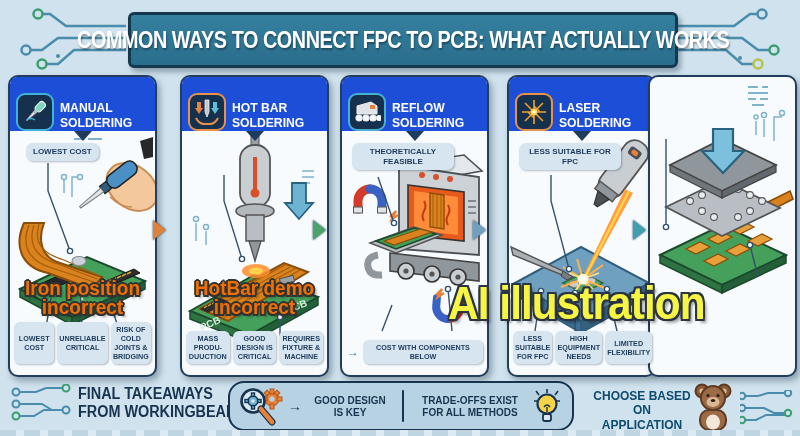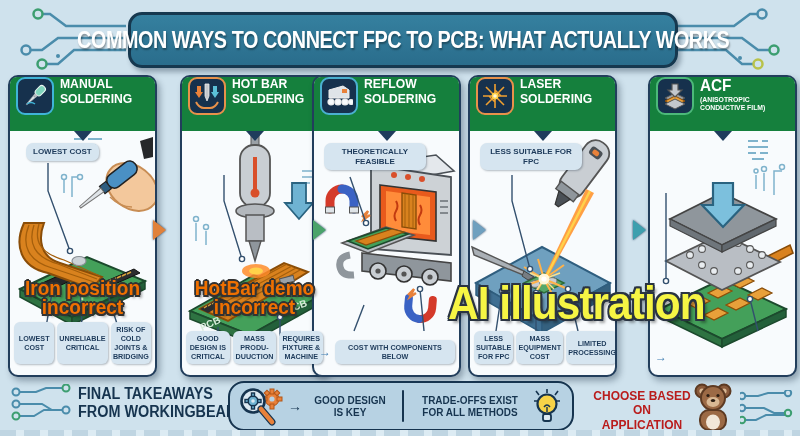--- a/index.html
+++ b/index.html
@@ -1,32 +1,32 @@
 <!DOCTYPE html>
 <html><head>
 <meta charset="utf-8">
 <style>
   html,body{margin:0;padding:0;}
   body{font-family:"Liberation Sans", sans-serif;}
   #canvas{position:relative;width:800px;height:436px;background:#cfe2ed;overflow:hidden;}
 
   
   .title-bar{position:absolute;left:128px;top:12px;width:544px;height:50px;
-    background:linear-gradient(180deg,#35809f,#2a6d8c);border:3px solid #16384f;border-radius:14px;
+    background:linear-gradient(180deg,#35809f,#2a6d8c);border:3px solid #16384f;border-radius:6px;
     display:flex;align-items:center;justify-content:center;box-shadow:3px 4px 5px rgba(20,40,60,.35);}
   .title-text{display:inline-block;color:#ffffff;font-weight:bold;font-size:23px;white-space:nowrap;
     letter-spacing:-.5px;transform:scaleX(.86);text-shadow:1px 2px 2px rgba(0,0,0,.35);}
 
   .circuit{position:absolute;}
 
   
   .col{position:absolute;top:75px;width:145px;height:298px;background:#f8fbfd;
     border:2.5px solid #223e5c;border-radius:10px;box-shadow:3px 4px 6px rgba(20,40,60,.35);}
-  .col-header{position:relative;height:54px;background:#15803d;border-radius:7px 7px 0 0;
-    display:flex;align-items:flex-start;padding:0 4px 0 6px;box-sizing:border-box;}
+  .col-header{position:relative;height:54px;background:#1d4ed8;border-radius:7px 7px 0 0;
+    display:flex;align-items:flex-end;padding:0 4px 0 6px;box-sizing:border-box;}
   .icon-box{width:38px;height:38px;border-radius:9px;background:#16314d;border:2.5px solid #4ab0d0;
     display:flex;align-items:center;justify-content:center;flex:0 0 auto;box-sizing:border-box;}
   .col-titles{margin-left:6px;color:#fff;font-weight:bold;font-size:13.5px;line-height:1.1;
     transform:scaleX(.9);transform-origin:left center;white-space:nowrap;}
   .notch{position:absolute;left:50%;top:54px;margin-left:-9px;width:0;height:0;z-index:2;
     border-left:9px solid transparent;border-right:9px solid transparent;border-top:10px solid #1f3c5c;}
   .col-body{position:relative;height:239px;overflow:hidden;border-radius:0 0 8px 8px;}
   .illus{position:absolute;left:0;top:0;width:100%;height:100%;z-index:0;}
 
   .tag-top{position:absolute;z-index:3;top:12px;left:10px;background:#d6e5f0;border-radius:7px;
@@ -54,21 +54,21 @@
 
   
   .footer-heading{position:absolute;left:78px;top:385px;color:#16344f;font-weight:bold;font-size:16px;
     line-height:1.12;transform:scaleX(.9);transform-origin:left top;white-space:nowrap;}
   .footer-panel{position:absolute;left:228px;top:381px;width:346px;height:50px;background:#b7d2e3;
     border:2.5px solid #16344f;border-radius:16px;display:flex;align-items:center;padding:0 8px;box-sizing:border-box;}
   .fp-text{color:#16344f;font-weight:bold;font-size:10.5px;line-height:1.15;text-align:center;
     transform:scaleX(.95);}
   .fp-divider{width:2px;height:32px;background:#16344f;margin:0 8px;flex:0 0 auto;border-radius:1px;}
   .fp-arrow{color:#16344f;font-size:14px;font-weight:bold;margin:0 4px;flex:0 0 auto;}
-  .footer-choose{position:absolute;left:592px;top:389px;width:100px;color:#b91c1c;font-weight:bold;
+  .footer-choose{position:absolute;left:592px;top:389px;width:100px;color:#0c4a6e;font-weight:bold;
     font-size:12px;line-height:1.2;text-align:center;}
   .bottom-dashes{position:absolute;left:0;bottom:0;width:100%;height:6px;
     background:repeating-linear-gradient(90deg,#bfd5e2 0 16px,#dcebf3 16px 24px);}
 </style>
 </head>
 <body>
 
 <div id="canvas">
 
   <svg class="circuit" style="left:14px;top:8px" width="112" height="62" viewBox="0 0 112 62">
@@ -241,28 +241,28 @@
             <path d="M34,196 L34,212"></path>
             <path d="M96,186 L96,205"></path>
         </g>
         <g fill="#ffffff" stroke="#33506e" stroke-width="1.4">
             <circle cx="58" cy="128" r="2.6"></circle>
             <circle cx="96" cy="186" r="2.6"></circle>
           </g>
       </svg>
       <div class="overlay-orange">HotBar demo incorrect</div>
       <div class="tags-bottom">
+        <div class="tag">MASS PRODU- DUUCTION</div>
         <div class="tag">GOOD DESIGN IS CRITICAL</div>
-        <div class="tag">MASS PRODU- DUUCTION</div>
         <div class="tag">REQUIRES FIXTURE &amp; MACHINE</div>
       </div>
     </div>
   </div>
 
-  <div class="col" style="left:312px">
+  <div class="col" style="left:340px">
     <div class="col-header">
       <div class="icon-box" style="border-color:#4ab0d0">
         <svg width="28" height="28" viewBox="0 0 28 28">
           <polygon points="4,8 18,4 24,8 24,16 4,16" fill="#dfe4e8" stroke="#eee" stroke-width="1"></polygon>
           <rect x="17" y="7" width="5" height="4" fill="#e8813a"></rect>
           <g fill="#f8fbfd" stroke="#eee" stroke-width="1.2">
             <circle cx="6" cy="20" r="3"></circle>
               <circle cx="13" cy="20" r="3"></circle>
               <circle cx="20" cy="20" r="3"></circle>
               <circle cx="26" cy="20" r="2.4"></circle>
@@ -336,21 +336,21 @@
           </g>
       </svg>
       <div class="tag-top">THEORETICALLY FEASIBLE</div>
       <div class="tags-bottom">
         <div class="tag-arrow">→</div>
         <div class="tag">COST WITH COMPONENTS BELOW</div>
       </div>
     </div>
   </div>
 
-  <div class="col" style="left:468px">
+  <div class="col" style="left:507px">
     <div class="col-header">
       <div class="icon-box" style="border-color:#e8914a">
         <svg width="28" height="28" viewBox="0 0 28 28">
           <g stroke="#f0a030" stroke-width="1.6">
             <path d="M14,2 V26 M2,14 H26 M5,5 L23,23 M23,5 L5,23 M14,8 L20,14 M8,14 L14,20"></path>
           </g>
           <circle cx="14" cy="14" r="3.4" fill="#ffd24a"></circle>
             <circle cx="14" cy="14" r="1.8" fill="#fff6d8"></circle>
         </svg>
       </div>
@@ -398,42 +398,27 @@
         <g fill="#ffffff" stroke="#33506e" stroke-width="1.4">
           <circle cx="58" cy="138" r="2.6"></circle>
             <circle cx="30" cy="160" r="2.6"></circle>
             <circle cx="64" cy="162" r="2.6"></circle>
             <circle cx="96" cy="158" r="2.6"></circle>
         </g>
       </svg>
       <div class="tag-top">LESS SUITABLE FOR FPC</div>
       <div class="tags-bottom">
         <div class="tag">LESS SUITABLE FOR FPC</div>
-        <div class="tag">MASS EQUIPMENT COST</div>
-        <div class="tag">LIMITED PROCESSING</div>
+        <div class="tag">HIGH EQUIPMENT NEEDS</div>
+        <div class="tag">LIMITED FLEXIBILITY</div>
       </div>
     </div>
   </div>
 
   <div class="col" style="left:648px">
-    <div class="col-header">
-      <div class="icon-box" style="border-color:#4cb97a">
-        <svg width="28" height="28" viewBox="0 0 28 28">
-          <polygon points="4,16 14,11 24,16 14,21" fill="#9aa2a8" stroke="#555" stroke-width="1"></polygon>
-          <polygon points="4,20 14,15 24,20 14,25" transform="translate(0,-1)" fill="#e8a03a" stroke="#8a4d08" stroke-width="1"></polygon>
-          <polygon points="4,24 14,19 24,24 14,29" transform="translate(0,-2)" fill="#c3c8cd" stroke="#555" stroke-width="1"></polygon>
-          <polygon points="11,2 17,2 17,8 21,8 14,15 7,8 11,8" fill="#c3c8cd" stroke="#555" stroke-width="1.2"></polygon>
-        </svg>
-      </div>
-      <div class="col-titles">
-        <div style="font-size:17px">ACF</div>
-        <div style="font-size:7.6px;white-space:normal;width:92px">(ANISOTROPIC CONDUCTIVE FILM)</div>
-      </div>
-      <div class="notch"></div>
-    </div>
     <div class="col-body">
       <svg class="illus" viewBox="0 0 141 239">
         <g stroke="#7fb3cc" stroke-width="2">
             <path d="M96,10 h10 M110,10 h6 M96,16 h20 M96,22 h8 M108,22 h8 M100,28 h12"></path>
           </g>
         <g fill="none" stroke="#7fb3cc" stroke-width="1.5">
           <path d="M112,60 v-18"></path>
             <path d="M122,64 v-24 h8"></path>
             <path d="M104,44 v14"></path>
           <circle cx="112" cy="38" r="2.5" fill="#f8fbfd"></circle>

